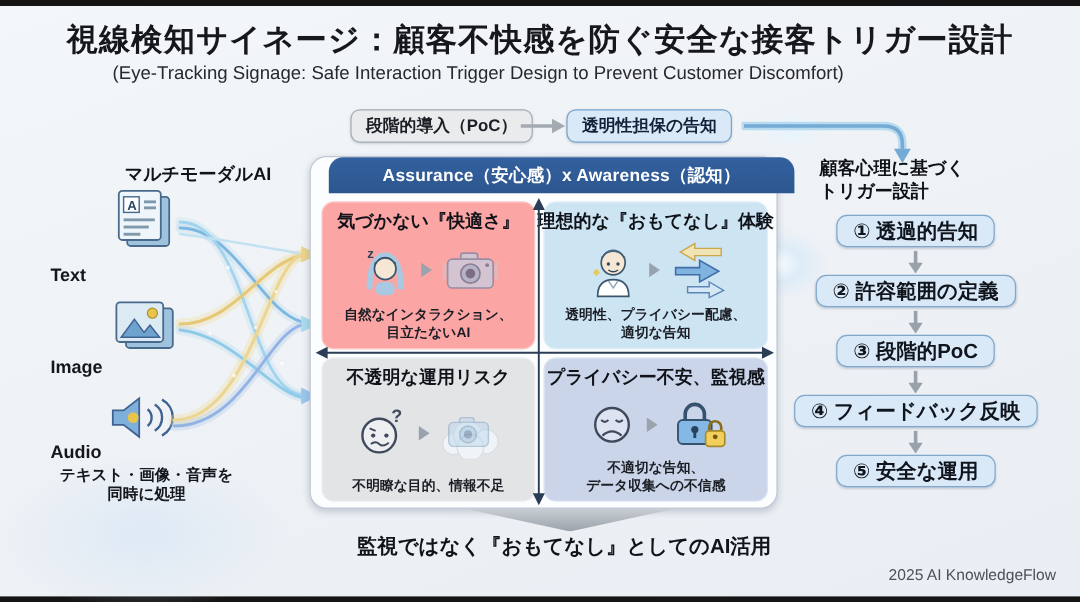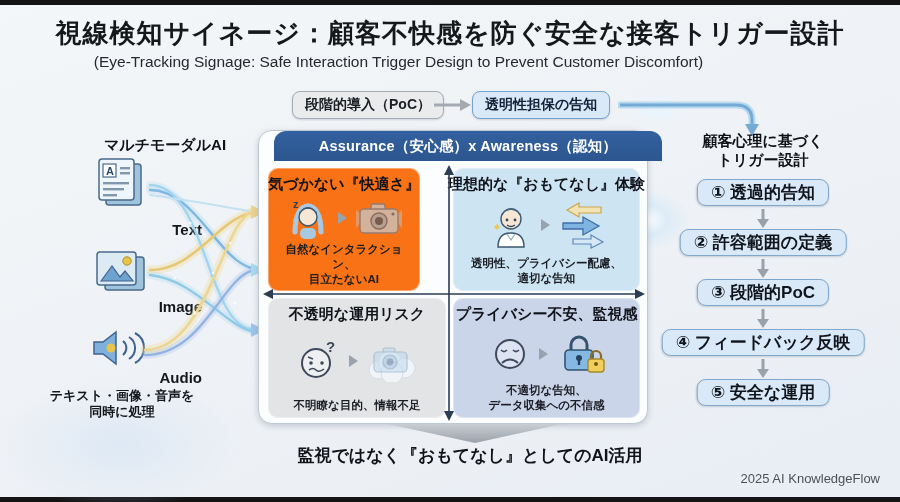--- a/index.html
+++ b/index.html
@@ -11,30 +11,30 @@
   }
   .abs { position:absolute; }
   .bar { left:0; width:900px; height:5px; background:#141414; }
   .glow { pointer-events:none; border-radius:50%; }
   .title { top:16px; left:0; width:900px; text-align:center; font-size:26px; font-weight:bold; letter-spacing:1px; color:#15171b; }
   .subtitle { top:53px; left:0; width:797px; text-align:center; font-size:15.5px; color:#26292e; }
   .flowbox { height:28px; display:flex; align-items:center; justify-content:center; font-size:14px; font-weight:bold; border-radius:8px; white-space:nowrap; padding:0 12px; box-shadow:0 1px 2px rgba(40,60,90,.18); }
   .poc-box { background:#e9ebed; border:1.5px solid #a6acb4; color:#1b1e24; }
   .blue-box { background:#d9e9f7; border:1.5px solid #76a3cb; color:#122038; }
   .left-head { top:136px; left:78px; width:174px; text-align:center; font-size:15px; font-weight:bold; color:#101318; }
-  .modal-label { width:160px; left:42px; text-align:right; font-size:15px; font-weight:bold; color:#14171c; }
+  .modal-label { width:160px; left:42px; text-align:left; font-size:15px; font-weight:bold; color:#14171c; }
   .left-caption { width:220px; left:12px; text-align:center; font-size:13px; font-weight:bold; color:#14171c; line-height:1.25; }
   .matrix { top:130px; left:258px; width:390px; height:294px; background:#fbfdfe; border:1.5px solid #bfc9d4; border-radius:14px; box-shadow:0 2px 6px rgba(40,60,90,.22); }
   .matrix-head { top:0; left:0; width:100%; height:30px; background:linear-gradient(180deg,#33619f,#2c568f); border-radius:12px 12px 0 0; display:flex; align-items:center; justify-content:center; color:#fff; font-size:14.5px; font-weight:bold; letter-spacing:.2px;margin-left:15px; }
   .quad { border-radius:10px; padding:7px 6px 5px 6px; display:flex; flex-direction:column; align-items:center; box-shadow:inset 0 0 0 1px rgba(255,255,255,.35); }
   .quad-title { font-size:15px; font-weight:bold; color:#10131a; white-space:nowrap; }
   .quad-icons { flex:1; display:flex; align-items:center; justify-content:center; gap:7px; }
   .quad-cap { font-size:11.5px; font-weight:bold; color:#1a1d23; text-align:center; line-height:1.3; }
   .chev { width:0; height:0; border-left:9px solid #98a3ae; border-top:6px solid transparent; border-bottom:6px solid transparent; }
-  .right-head { top:132px; left:683px; width:160px; text-align:center; font-size:15px; font-weight:bold; line-height:1.25; color:#0e1116; }
+  .right-head { top:132px; left:683px; width:160px; font-size:15px; font-weight:bold; line-height:1.25; color:#0e1116; }
   .step { transform:translateX(-50%); left:763px; height:27px; display:flex; align-items:center; padding:0 13px; background:#d9e9f7; border:1.5px solid #7fa8cc; border-radius:9px; font-size:17px; font-weight:bold; color:#10141c; white-space:nowrap; box-shadow:0 1px 2px rgba(40,60,90,.2); }
   .bottom-cap { top:444px; left:160px; width:620px; text-align:center; font-size:17px; font-weight:bold; color:#101318; }
   .footer { top:471px; left:600px; width:280px; text-align:right; font-size:13px; color:#4c5158; }
   svg { display:block; }
 </style>
 </head>
 <body>
 
 <div class="stage">
 
@@ -122,21 +122,21 @@
       <circle cx="60" cy="150" r="1.6"></circle>
         <circle cx="95" cy="80" r="1.3"></circle>
       <circle cx="40" cy="115" r="1.3"></circle>
         <circle cx="100" cy="140" r="1.5"></circle>
     </g>
   </svg>
 
   <div class="abs matrix">
     <div class="abs matrix-head">Assurance（安心感）x Awareness（認知）</div>
 
-    <div class="abs quad" style="top:37px;left:9px;width:152px;height:123px;background:#f97316;">
+    <div class="abs quad" style="top:37px;left:9px;width:178px;height:123px;background:#fca5a5;">
       <div class="quad-title">気づかない『快適さ』</div>
       <div class="quad-icons">
         <svg width="46" height="48">
           <text x="8" y="14" font-size="11" font-weight="bold" fill="#2e4258" font-family="Liberation Sans,sans-serif">z</text>
           <path d="M10,38 C10,20 16,12 23,12" fill="none" stroke="#a9c9e2" stroke-width="5" stroke-linecap="round"></path>
           <path d="M36,38 C36,20 30,12 23,12" fill="none" stroke="#a9c9e2" stroke-width="5" stroke-linecap="round"></path>
           <circle cx="23" cy="23" r="9" fill="#f6e7d4" stroke="#3b566e" stroke-width="1.4"></circle>
           <path d="M14,22 A9,9 0 0 1 32,22 L32,18 Q23,11 14,18 Z" fill="#3b566e"></path>
           <rect x="15" y="34" width="16" height="11" rx="5" fill="#a9c9e2"></rect>
         </svg>

